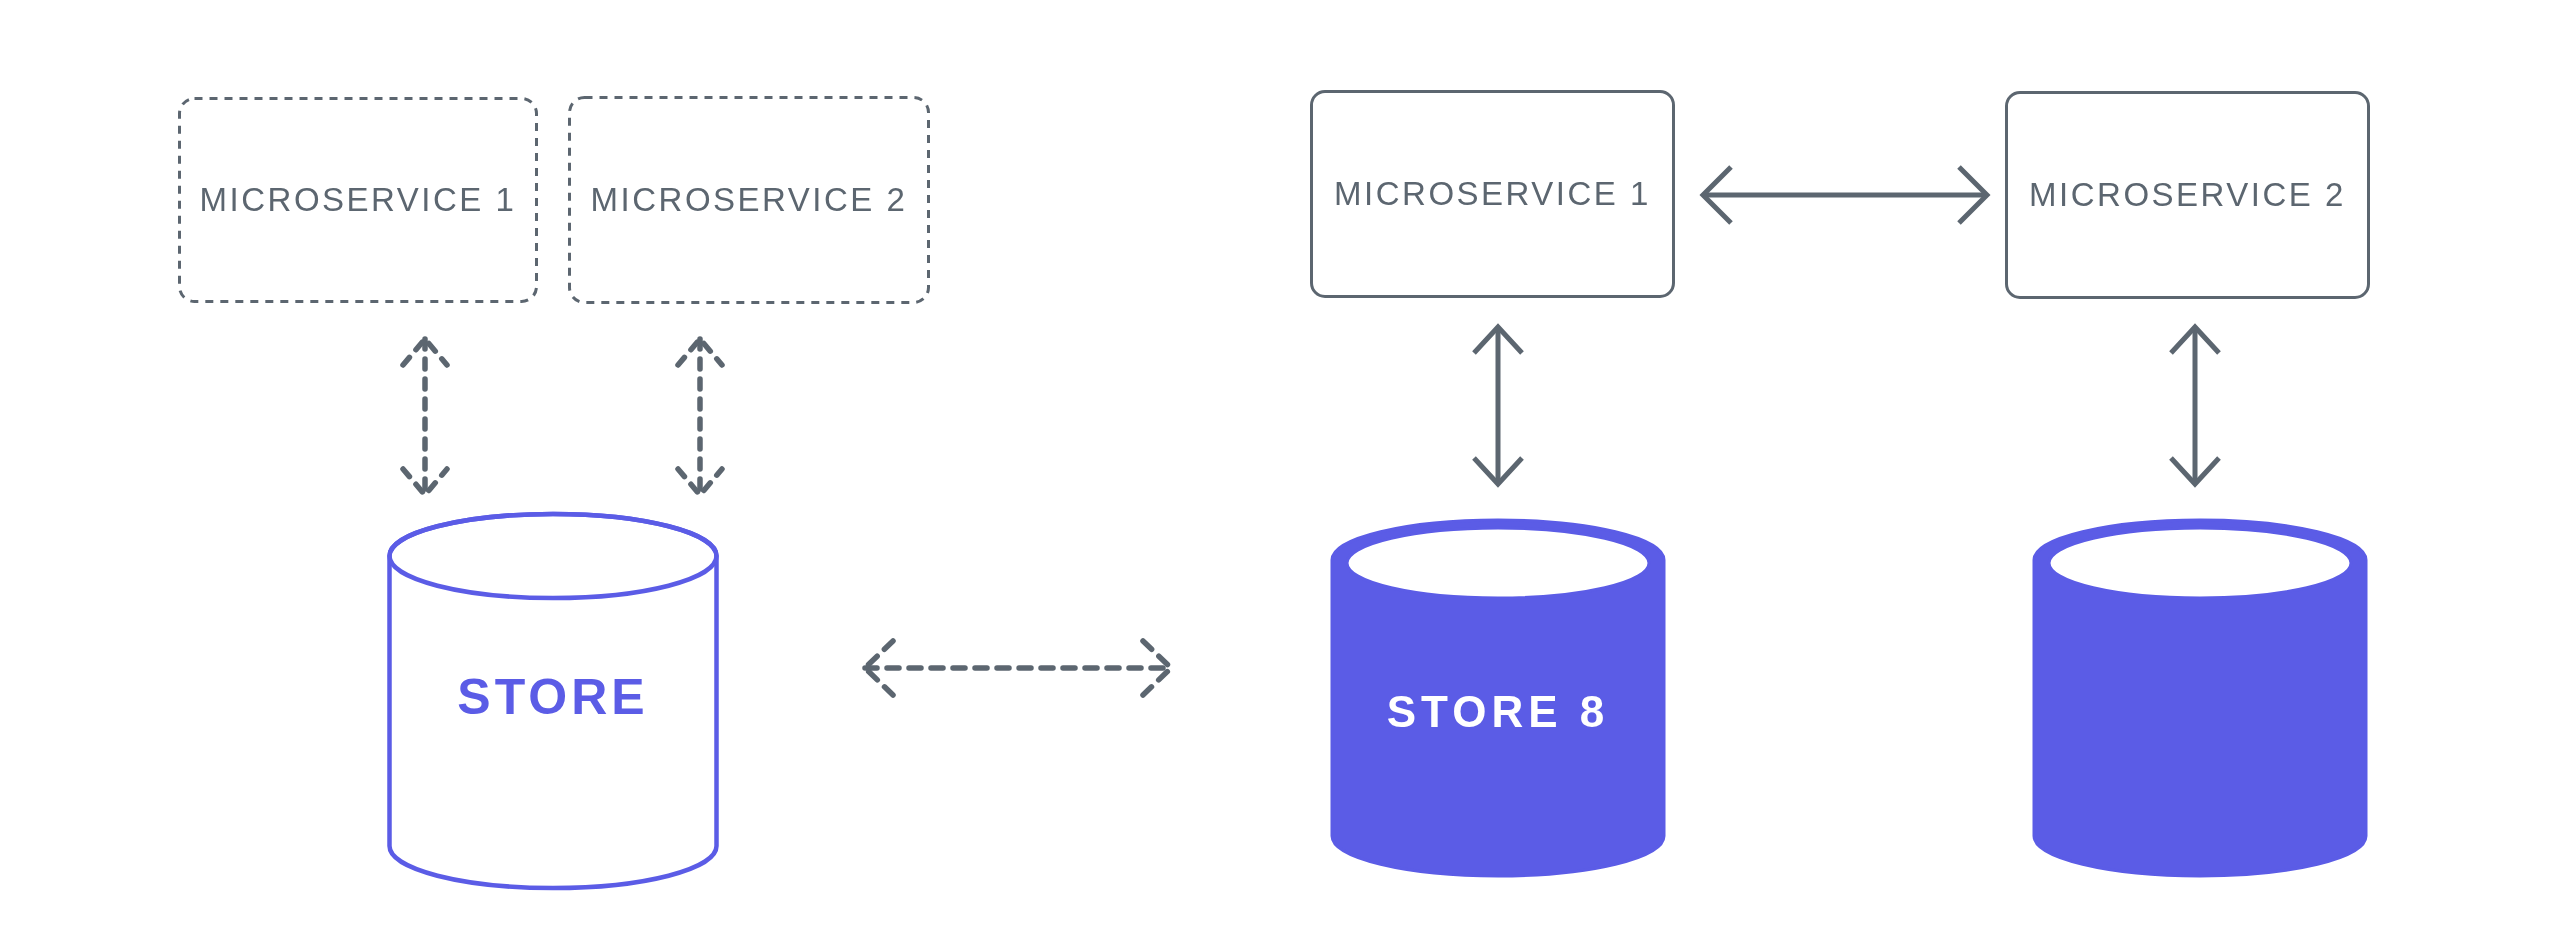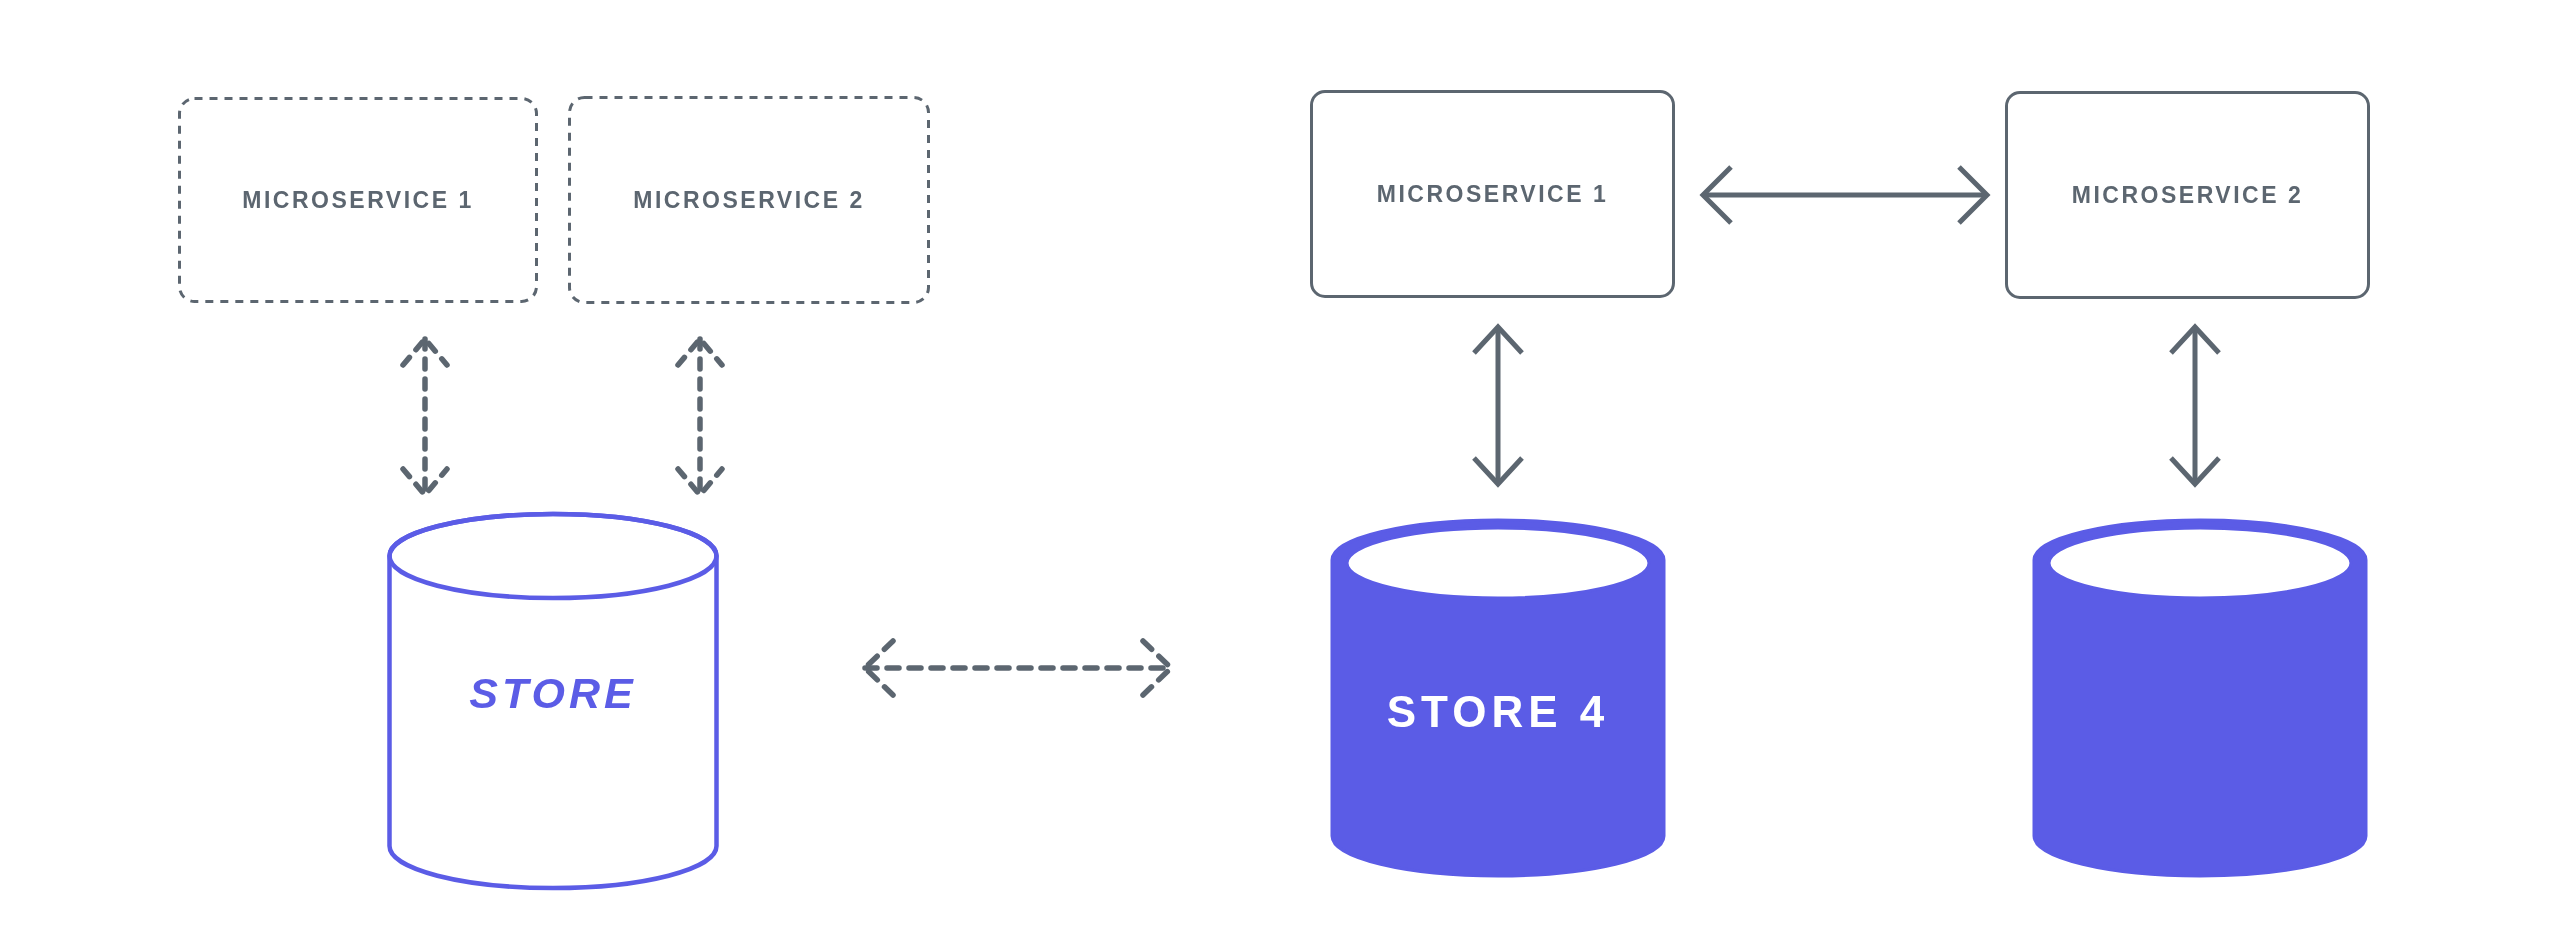--- a/index.html
+++ b/index.html
@@ -27,22 +27,22 @@
     position:absolute;
     display:flex;align-items:center;justify-content:center;
   }
   .svc-box.solid{
     border:3px solid var(--slate);
     border-radius:15px;
     background:var(--background);
   }
   .svc-label{
     color:var(--slate);
-    font-size:23px;
-    font-weight:700;
+    font-size:33px;
+    font-weight:400;
     letter-spacing:2.5px;
     white-space:nowrap;
   }
   .dash-rect{
     fill:none;
     stroke:var(--slate);
     stroke-width:3;
     stroke-dasharray:8 7;
   }
 
@@ -60,23 +60,22 @@
 
   .store-label{
     position:absolute;
     text-align:center;
     font-weight:700;
     white-space:nowrap;
     line-height:1;
   }
   .store-label.outline{
     color:var(--accent);
-    font-size:43px;
+    font-size:50px;
     letter-spacing:4px;
-    font-style:italic;
   }
   .store-label.filled{
     color:#ffffff;
     font-size:44px;
     letter-spacing:5px;
   }
 </style>
 </head>
 <body>
 
@@ -155,20 +154,20 @@
       <line x1="30" y1="5" x2="30" y2="162"></line>
       <path d="M6 31 L30 5 L54 31"></path>
       <path d="M6 136 L30 162 L54 136"></path>
     </g>
   </svg>
 
   <svg class="abs" style="left:1328px;top:516px;" width="340" height="364" viewBox="0 0 340 364">
     <path class="cyl-fill-body" d="M4 44 A166 40 0 0 1 336 44 L336 320 A166 40 0 0 1 4 320 Z"></path>
     <ellipse class="cyl-fill-rim" cx="170" cy="47" rx="151" ry="35"></ellipse>
   </svg>
-  <div class="store-label filled" style="left:1328px;top:690px;width:340px;">STORE 4</div>
+  <div class="store-label filled" style="left:1328px;top:690px;width:340px;">STORE 8</div>
 
   <svg class="abs" style="left:2030px;top:516px;" width="340" height="364" viewBox="0 0 340 364">
     <path class="cyl-fill-body" d="M4 44 A166 40 0 0 1 336 44 L336 320 A166 40 0 0 1 4 320 Z"></path>
     <ellipse class="cyl-fill-rim" cx="170" cy="47" rx="151" ry="35"></ellipse>
   </svg>
 
 </div>
 
 </body></html>

